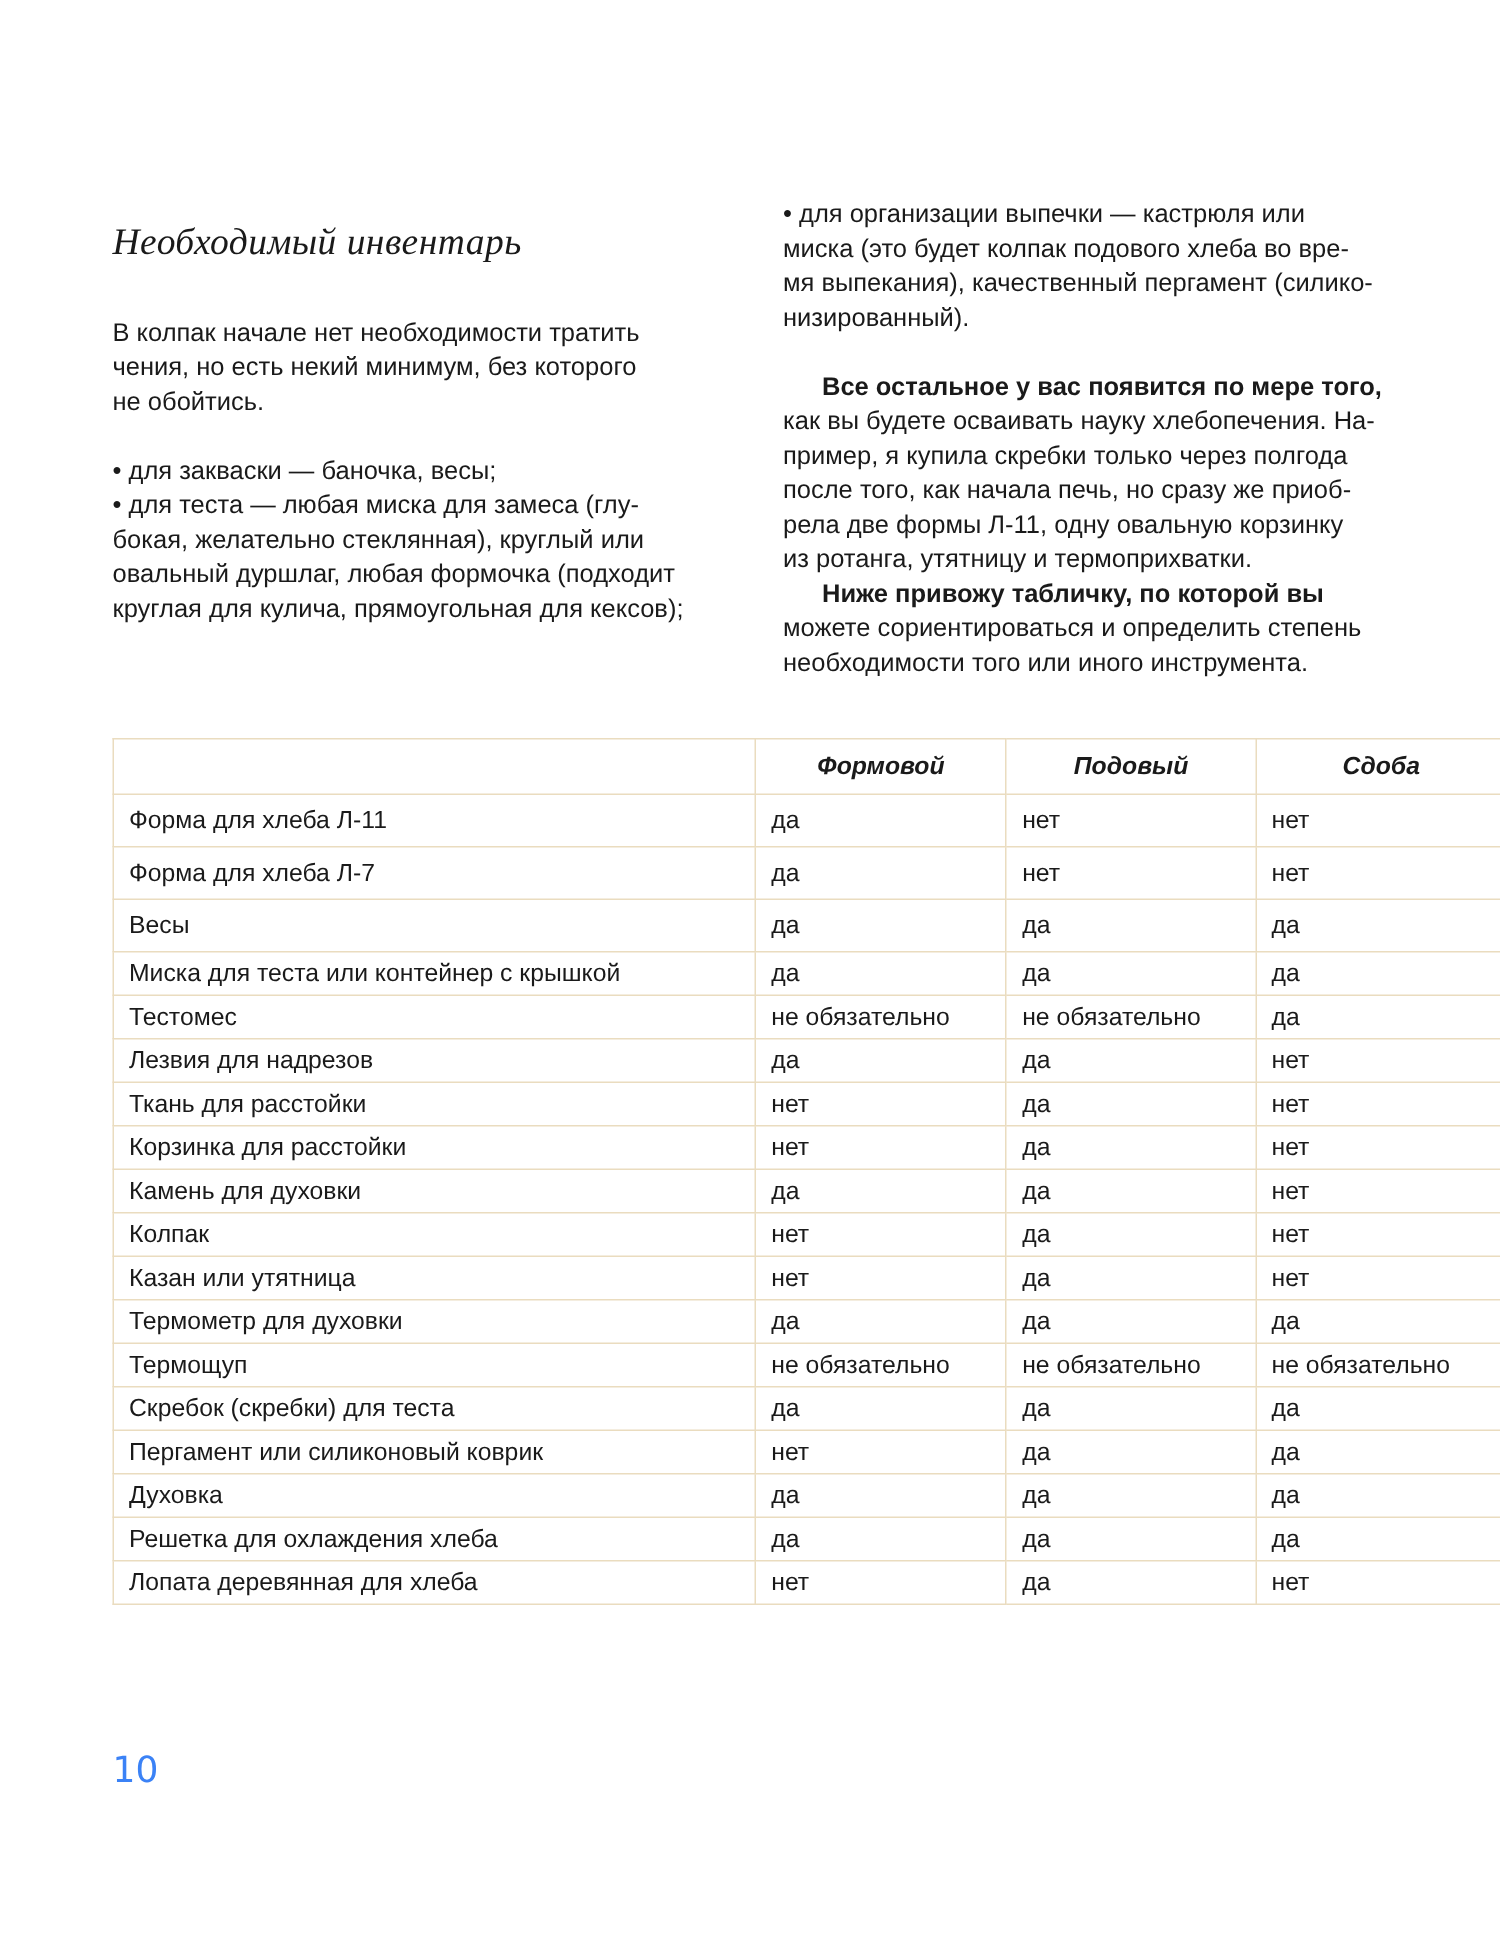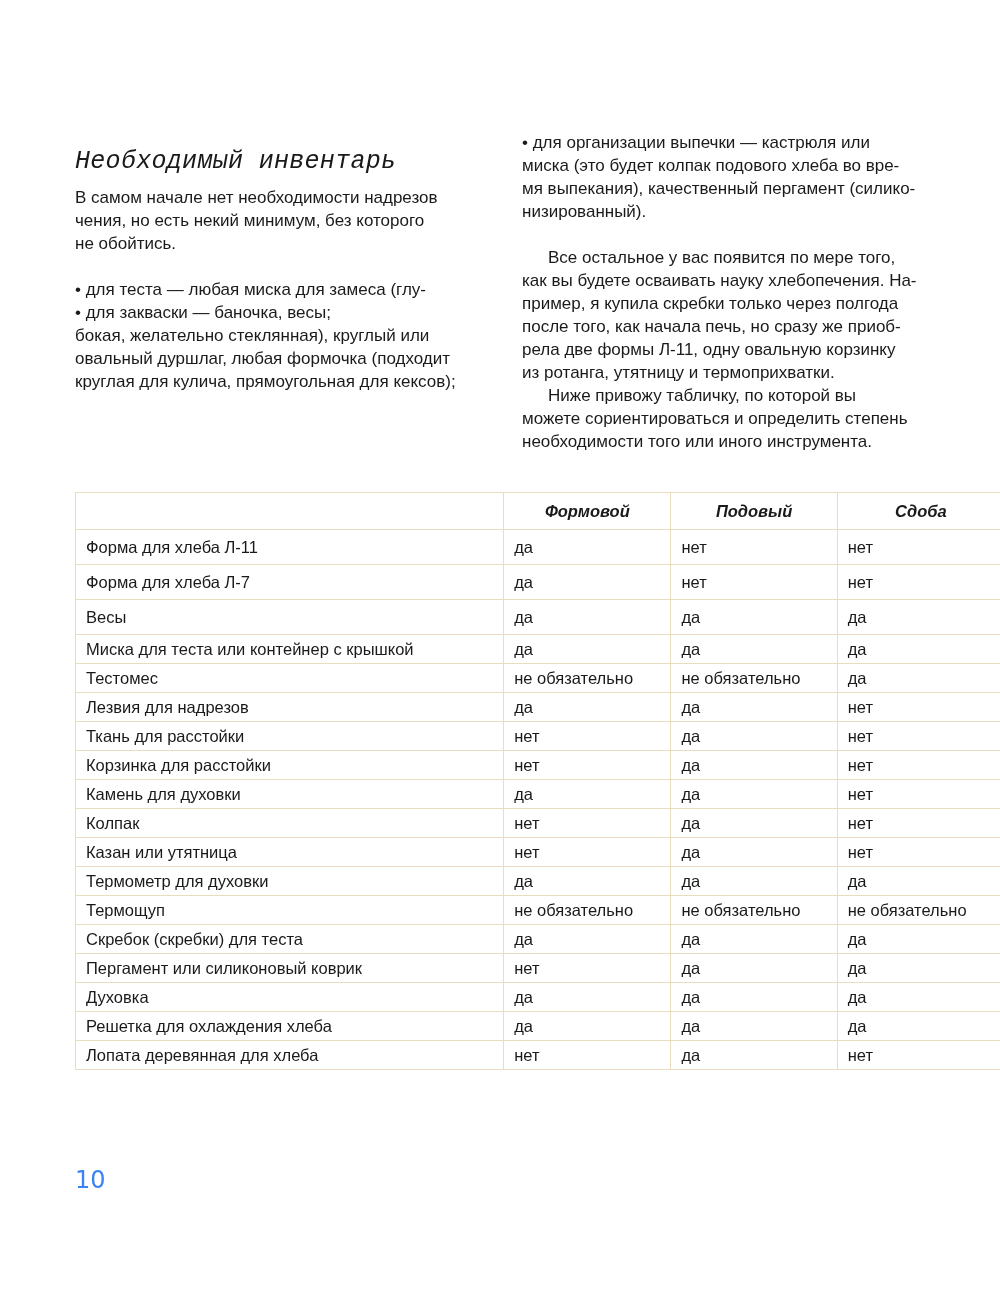--- a/index.html
+++ b/index.html
@@ -1,46 +1,46 @@
 <!DOCTYPE html>
 <html><head>
 <meta charset="utf-8">
 <style>
   html, body { margin: 0; padding: 0; background: #ffffff; }
   body { width: 1000px; height: 1300px; position: relative; overflow: hidden; color: #1a1a1a; }
   .col { position: absolute; font-family: "Liberation Sans", sans-serif; font-size: 17px; line-height: 23px; }
   .col-left { left: 75px; top: 140px; width: 410px; }
   .col-right { left: 522px; top: 131px; width: 420px; }
-  .title { font-family: Liberation Mono, monospace; font-style: italic; font-size: 25px; line-height: 32px; margin: 6px 0 8px 0; letter-spacing: 0.3px; }
+  .title { font-family: Liberation Serif, serif; font-style: italic; font-size: 25px; line-height: 32px; margin: 6px 0 32px 0; letter-spacing: 0.3px; }
   p { margin: 0; }
   .gap { height: 23px; }
   .bold { font-weight: bold; }
-  .indent { text-indent: 26px; }
+  .indent { text-indent: 26px; font-weight: bold; }
   table.inv { position: absolute; left: 75px; top: 492px; width: 930px; border-collapse: collapse; font-family: "Liberation Sans", sans-serif; font-size: 16.5px; color: #1a1a1a; }
   table.inv td, table.inv th { border: 1.5px solid #eadcbf; padding: 0 10px; text-align: left; }
   table.inv th { font-style: italic; font-weight: bold; text-align: center; height: 36px; }
   table.inv tr.tall td { height: 34px; }
   table.inv tr.norm td { height: 28px; }
   table.inv col.c0 { width: 389px; }
   table.inv col.c1 { width: 152px; }
   table.inv col.c2 { width: 151px; }
   table.inv col.c3 { width: 152px; }
   .page-num { position: absolute; left: 75px; top: 1166px; font-family: "DejaVu Sans", sans-serif; font-size: 24px; color: #3b82f6; }
 </style>
 </head>
 <body>
 
 <div class="col col-left">
   <div class="title">Необходимый инвентарь</div>
-  <p>В самом начале нет необходимости надрезов</p>
+  <p>В колпак начале нет необходимости тратить</p>
   <p>чения, но есть некий минимум, без которого</p>
   <p>не обойтись.</p>
   <div class="gap"></div>
+  <p>• для закваски — баночка, весы;</p>
   <p>• для теста — любая миска для замеса (глу-</p>
-  <p>• для закваски — баночка, весы;</p>
   <p>бокая, желательно стеклянная), круглый или</p>
   <p>овальный дуршлаг, любая формочка (подходит</p>
   <p>круглая для кулича, прямоугольная для кексов);</p>
 </div>
 
 <div class="col col-right">
   <p>• для организации выпечки — кастрюля или</p>
   <p>миска (это будет колпак подового хлеба во вре-</p>
   <p>мя выпекания), качественный пергамент (силико-</p>
   <p>низированный).</p>

